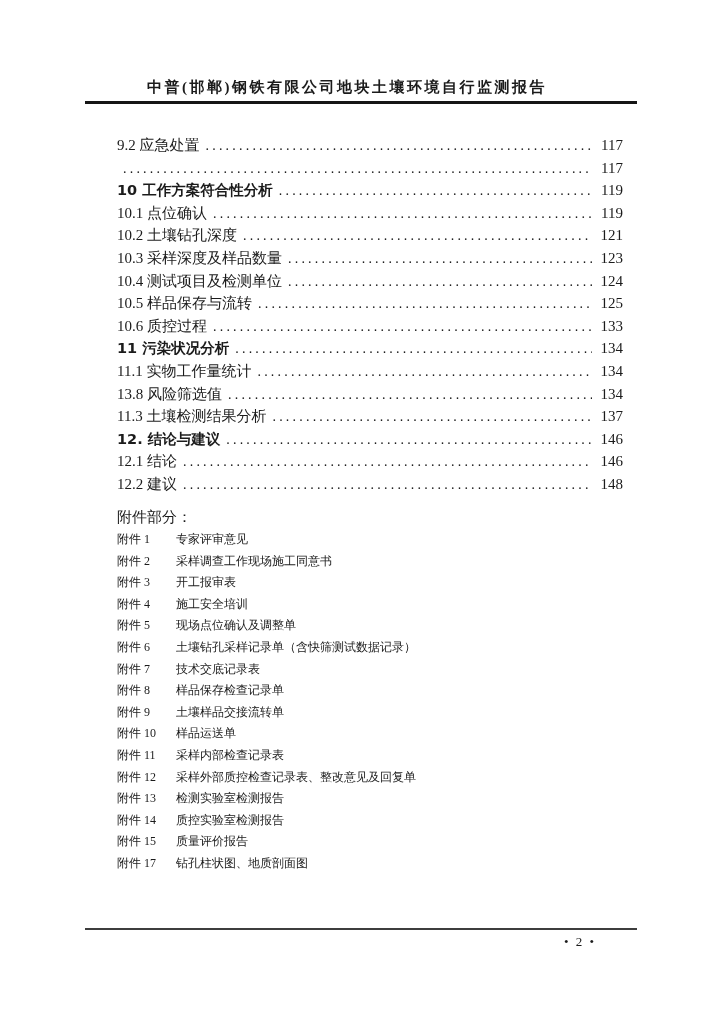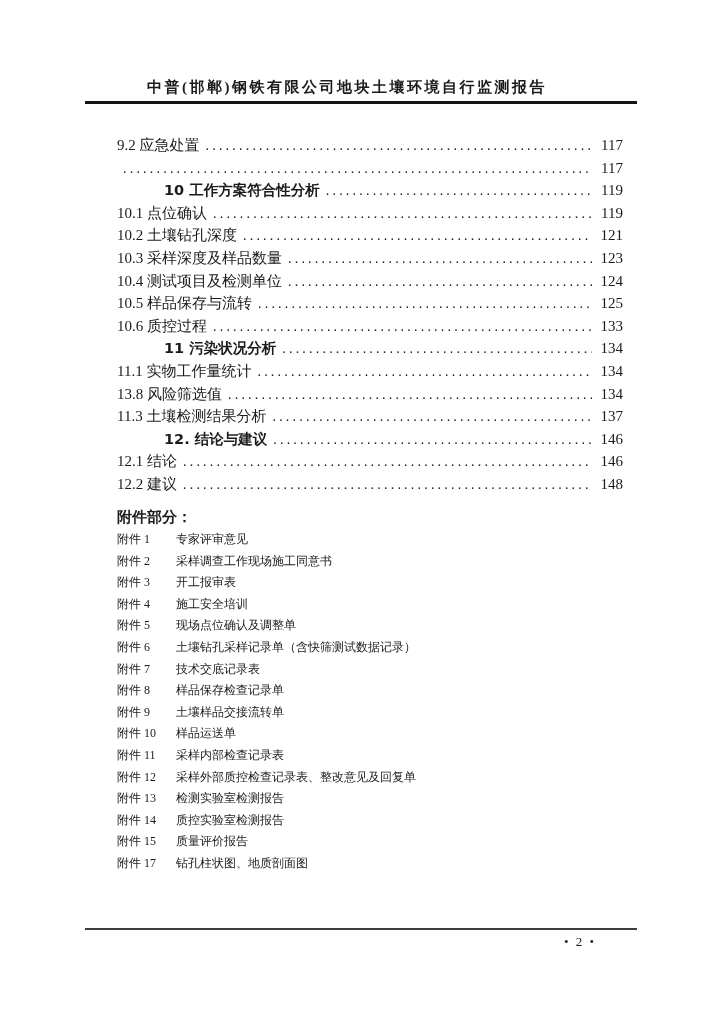--- a/index.html
+++ b/index.html
@@ -65,33 +65,32 @@
   }
   .toc-page {
     white-space: nowrap;
     min-width: 26px;
     text-align: right;
   }
   .toc-bold .toc-label {
     font-family: "DejaVu Sans", "Liberation Sans", sans-serif;
     font-weight: bold;
     font-size: 14.5px;
-    margin-left: 47px;
   }
 
   
   .attachments {
     position: absolute;
     top: 506px;
     left: 117px;
     width: 522px;
   }
   .attachments-heading {
     font-family: "DejaVu Sans", "Liberation Sans", sans-serif;
-    font-weight: bold;
+    font-weight: normal;
     font-size: 15px;
     height: 23px;
     line-height: 23px;
   }
   .att-row {
     display: flex;
     height: 21.6px;
     line-height: 21.6px;
     font-size: 12px;
   }

